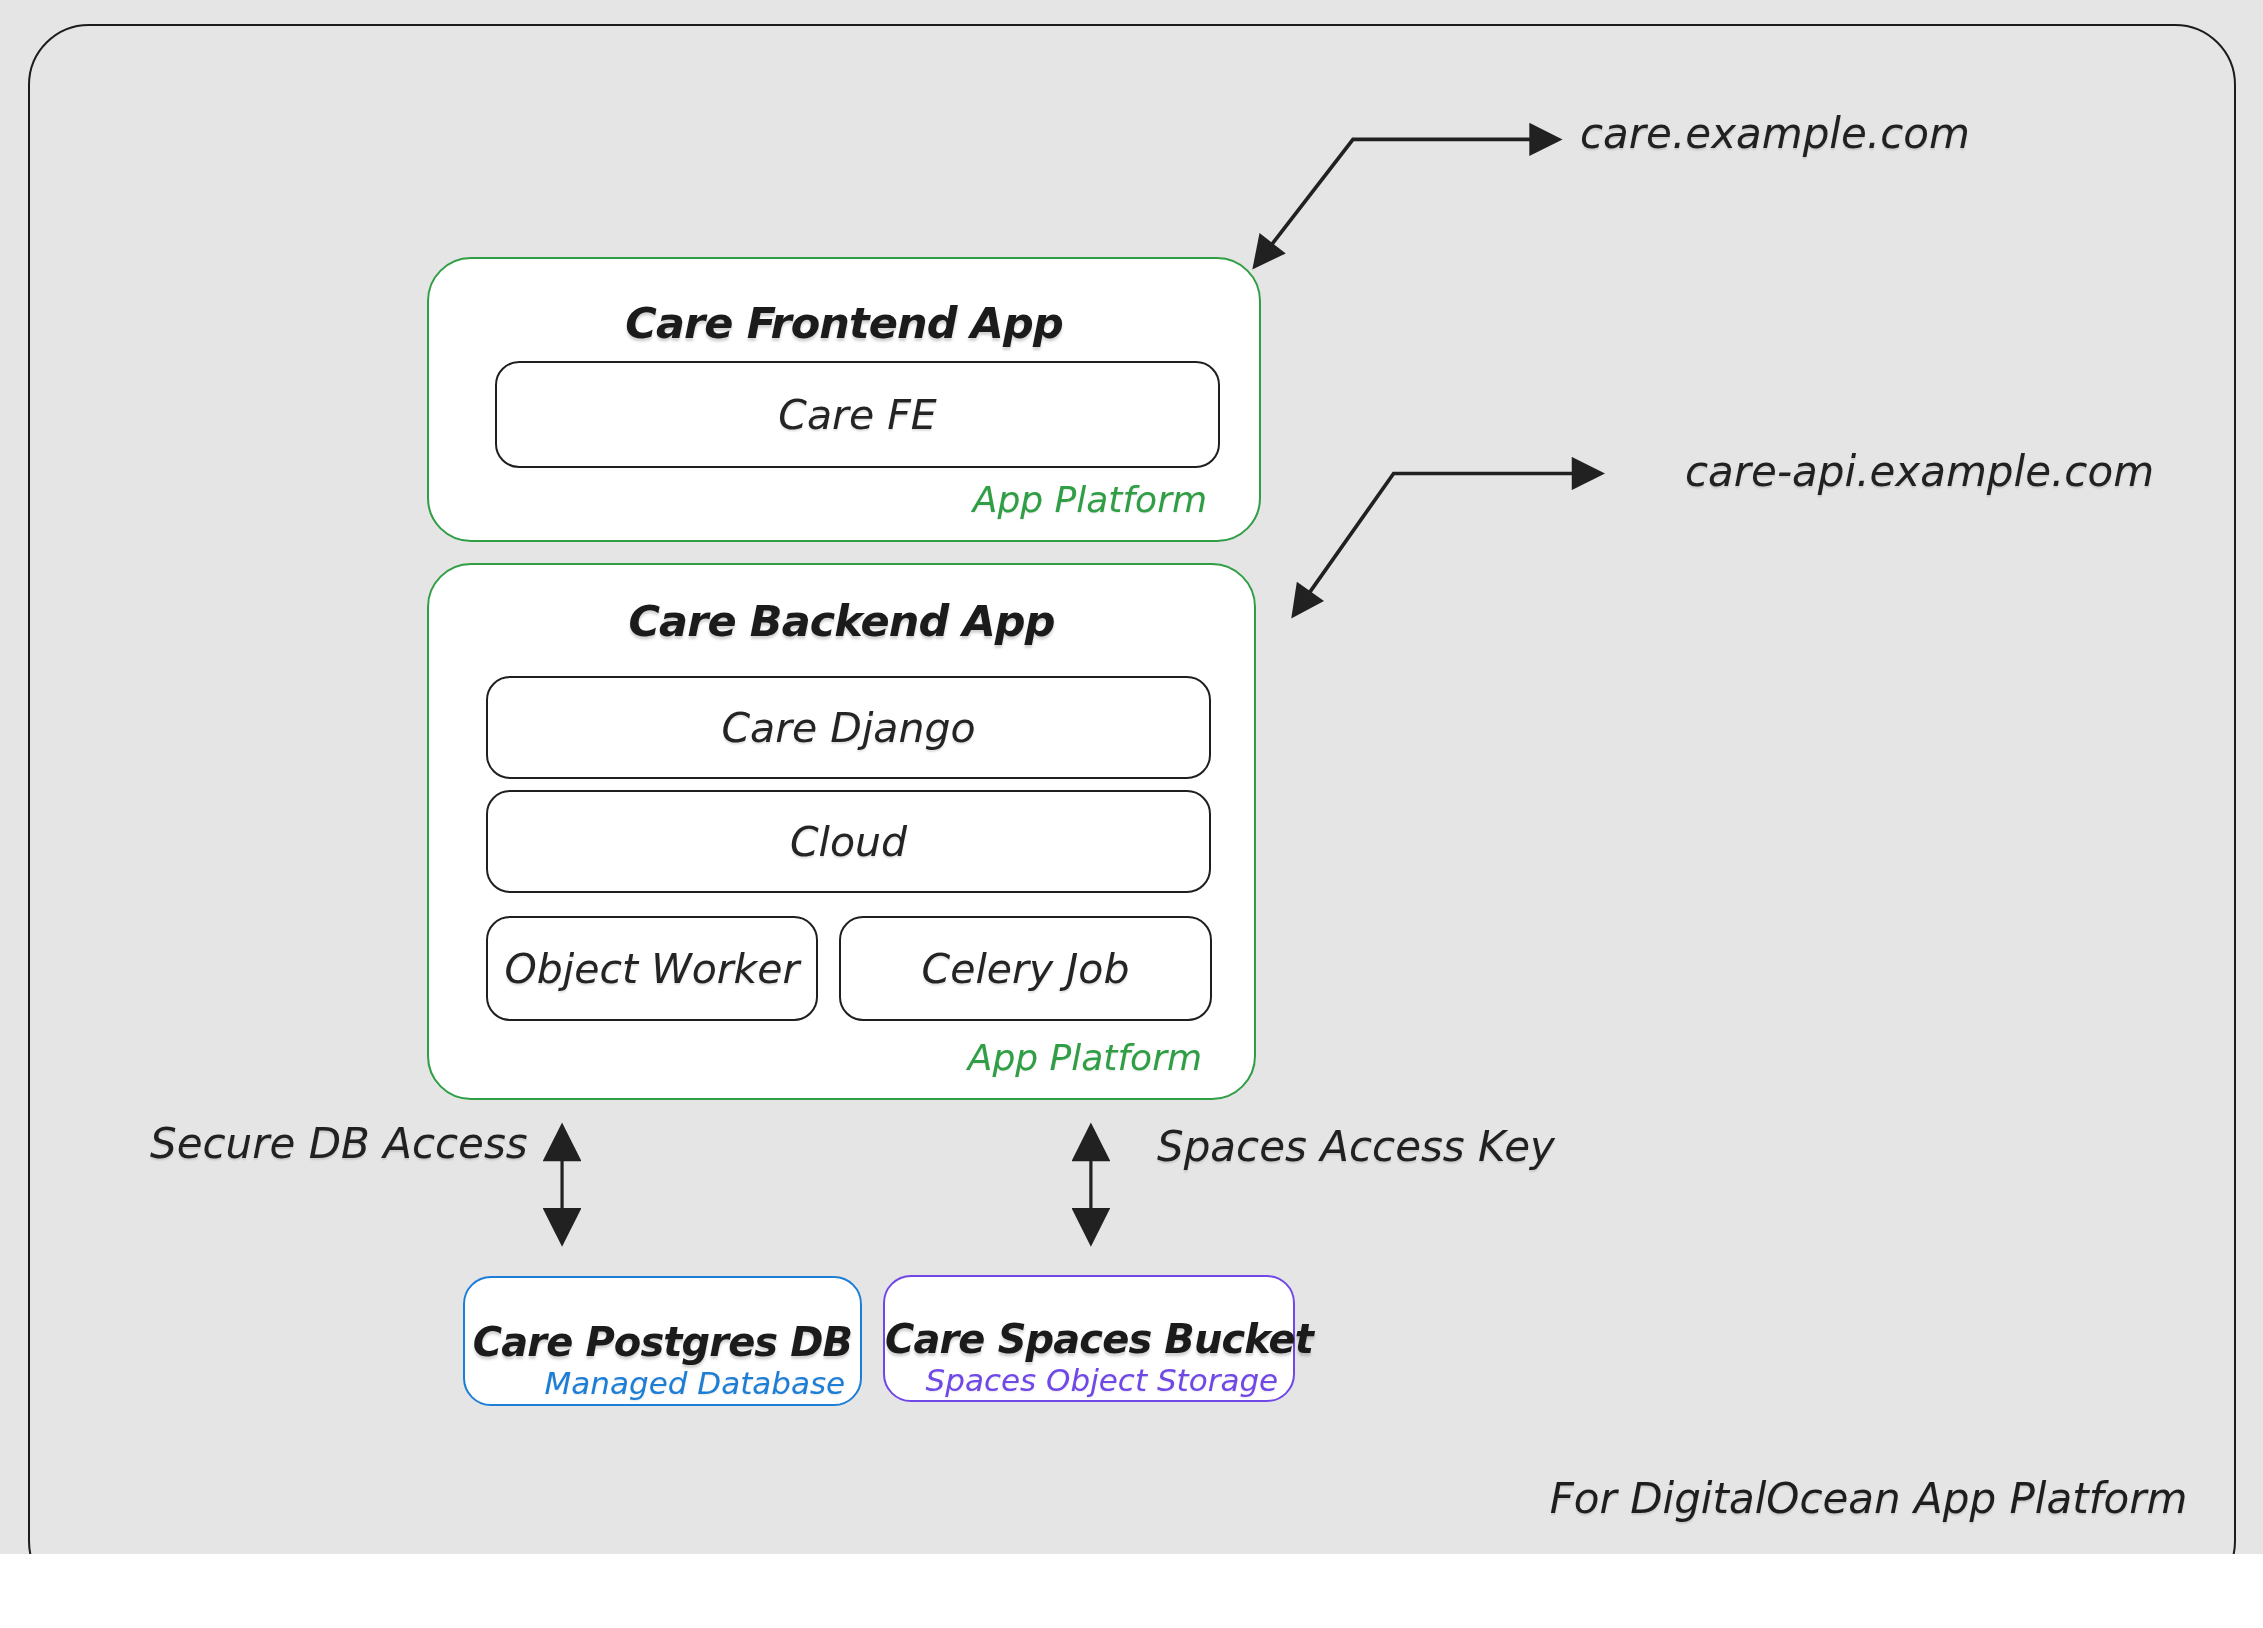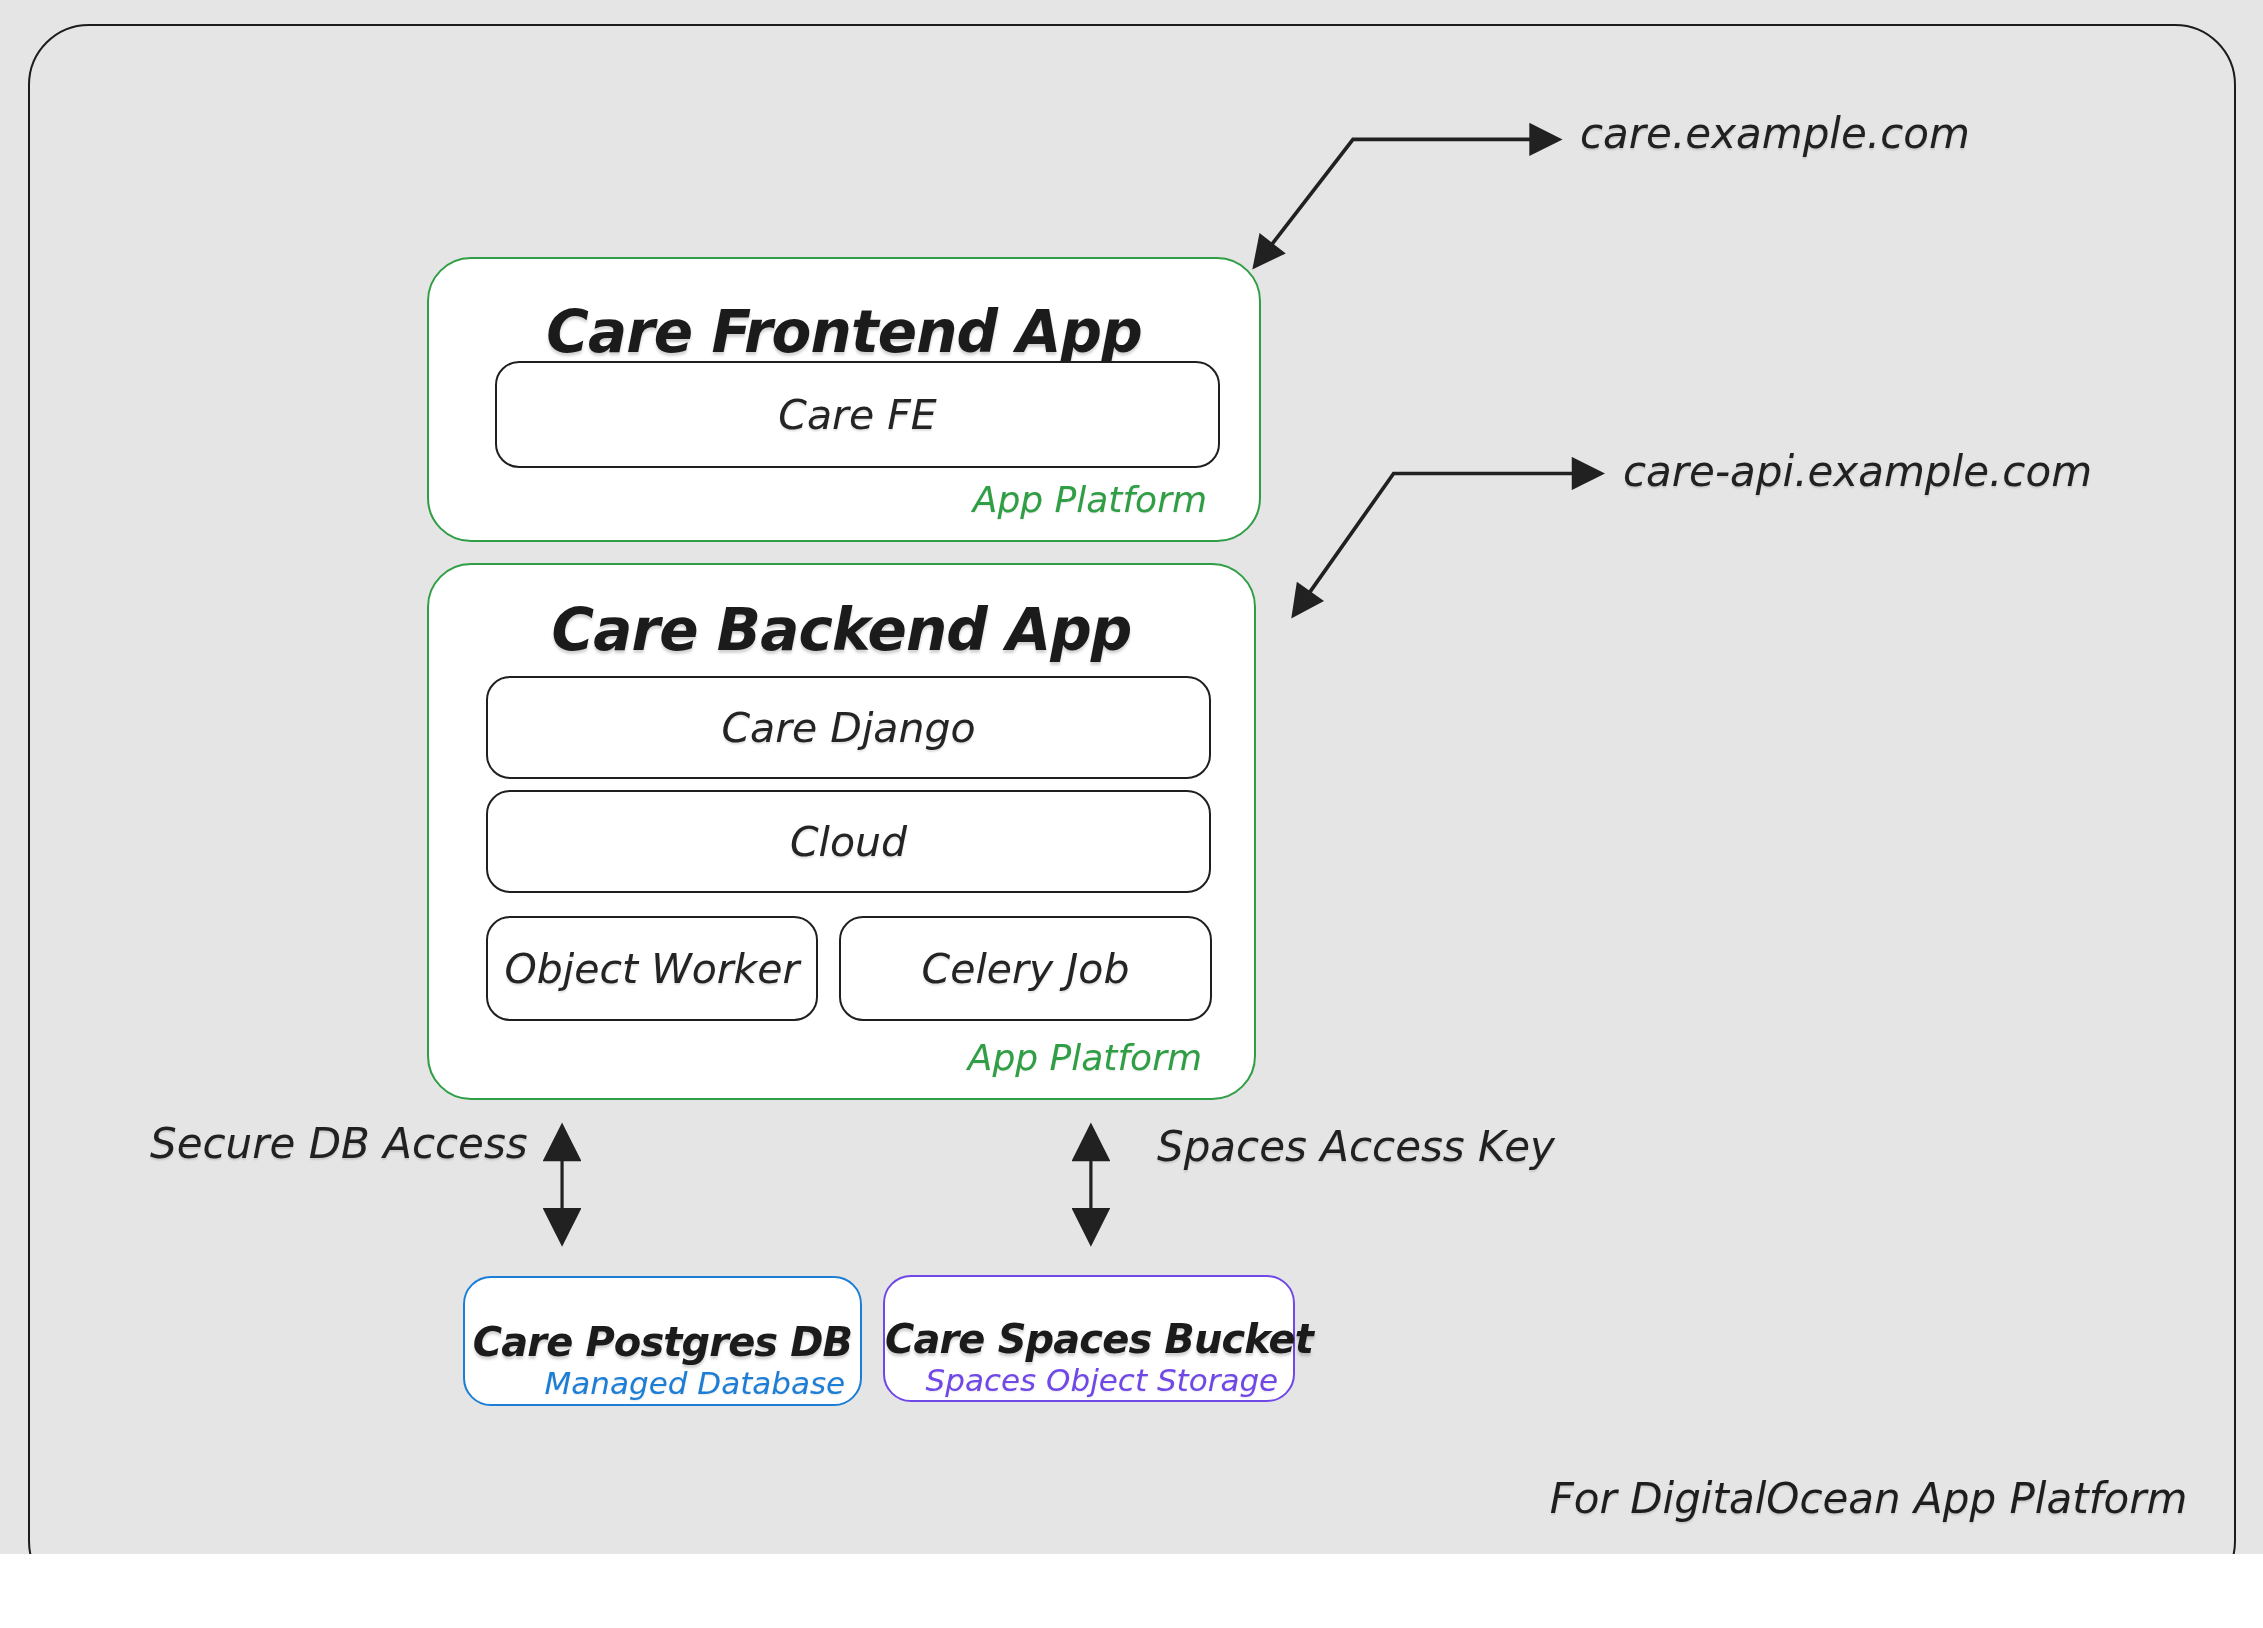--- a/index.html
+++ b/index.html
@@ -45,21 +45,21 @@
   .group-box{
     position:absolute;
     border:2.8px solid var(--green);
     border-radius:44px;
     background:#ffffff;
   }
   .group-title{
     position:absolute;
     left:0;right:0;
     text-align:center;
-    font-size:58px;
+    font-size:43px;
     font-weight:800;
     letter-spacing:-0.9px;
     color:#1b1b1b;
     text-shadow:0 2.8px 2.8px rgba(0,0,0,0.18);
     white-space:nowrap;
   }
   .component-box{
     position:absolute;
     border:2.8px solid #1f1f1f;
     border-radius:24px;
@@ -141,21 +141,21 @@
       </marker>
     </defs>
     <path class="arrow" marker-start="url(#ah)" marker-end="url(#ah)" d="M1360 288 L1466 151 L1688 151"></path>
     <path class="arrow" marker-start="url(#ah)" marker-end="url(#ah)" d="M1402 666 L1510 513 L1734 513"></path>
     <path class="arrow thin" marker-start="url(#vh)" marker-end="url(#vh)" d="M609 1222 L609 1345"></path>
     <path class="arrow thin" marker-start="url(#vh)" marker-end="url(#vh)" d="M1182 1222 L1182 1345"></path>
   </svg>
 
   <div class="label" style="left:1580px;top:109px;">care.example.com</div>
 
-  <div class="label" style="left:1623px;top:447px;">care-api.example.com</div>
+  <div class="label" style="left:1685px;top:447px;">care-api.example.com</div>
 
   <div class="group-box" style="left:427px;top:257px;width:834px;height:285px;">
     <div class="group-title" style="top:39px;">Care Frontend App</div>
     <div class="component-box" style="left:66px;top:102px;width:725px;height:107px;">
       <span class="component-label">Care FE</span>
     </div>
     <div class="platform-label">App Platform</div>
   </div>
 
   <div class="group-box" style="left:427px;top:563px;width:829px;height:537px;">

